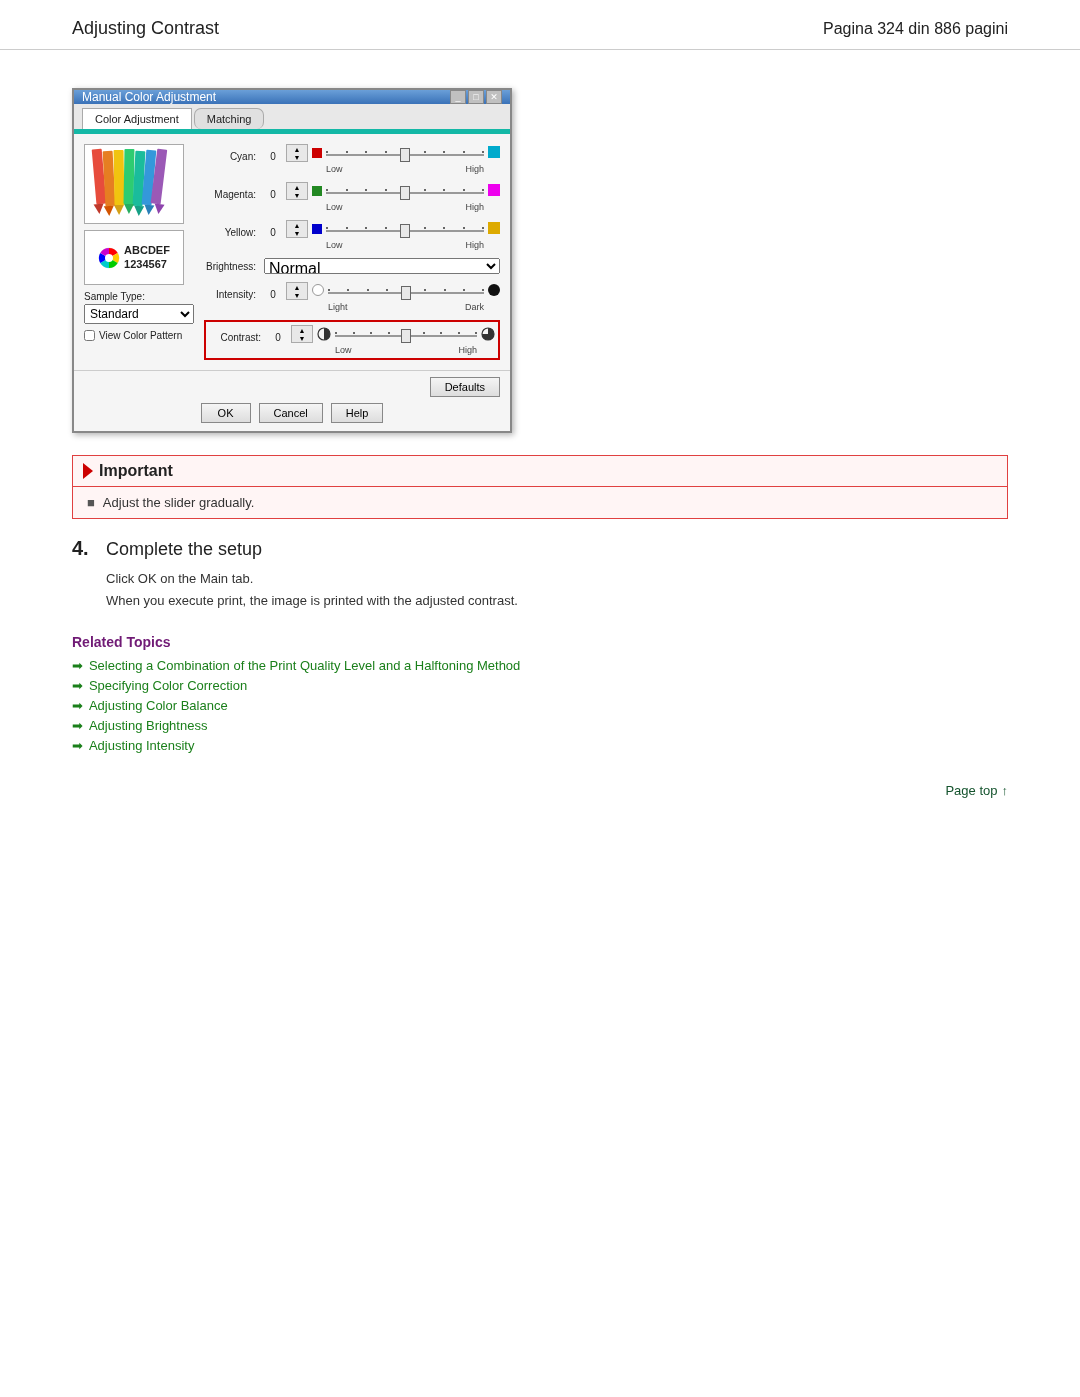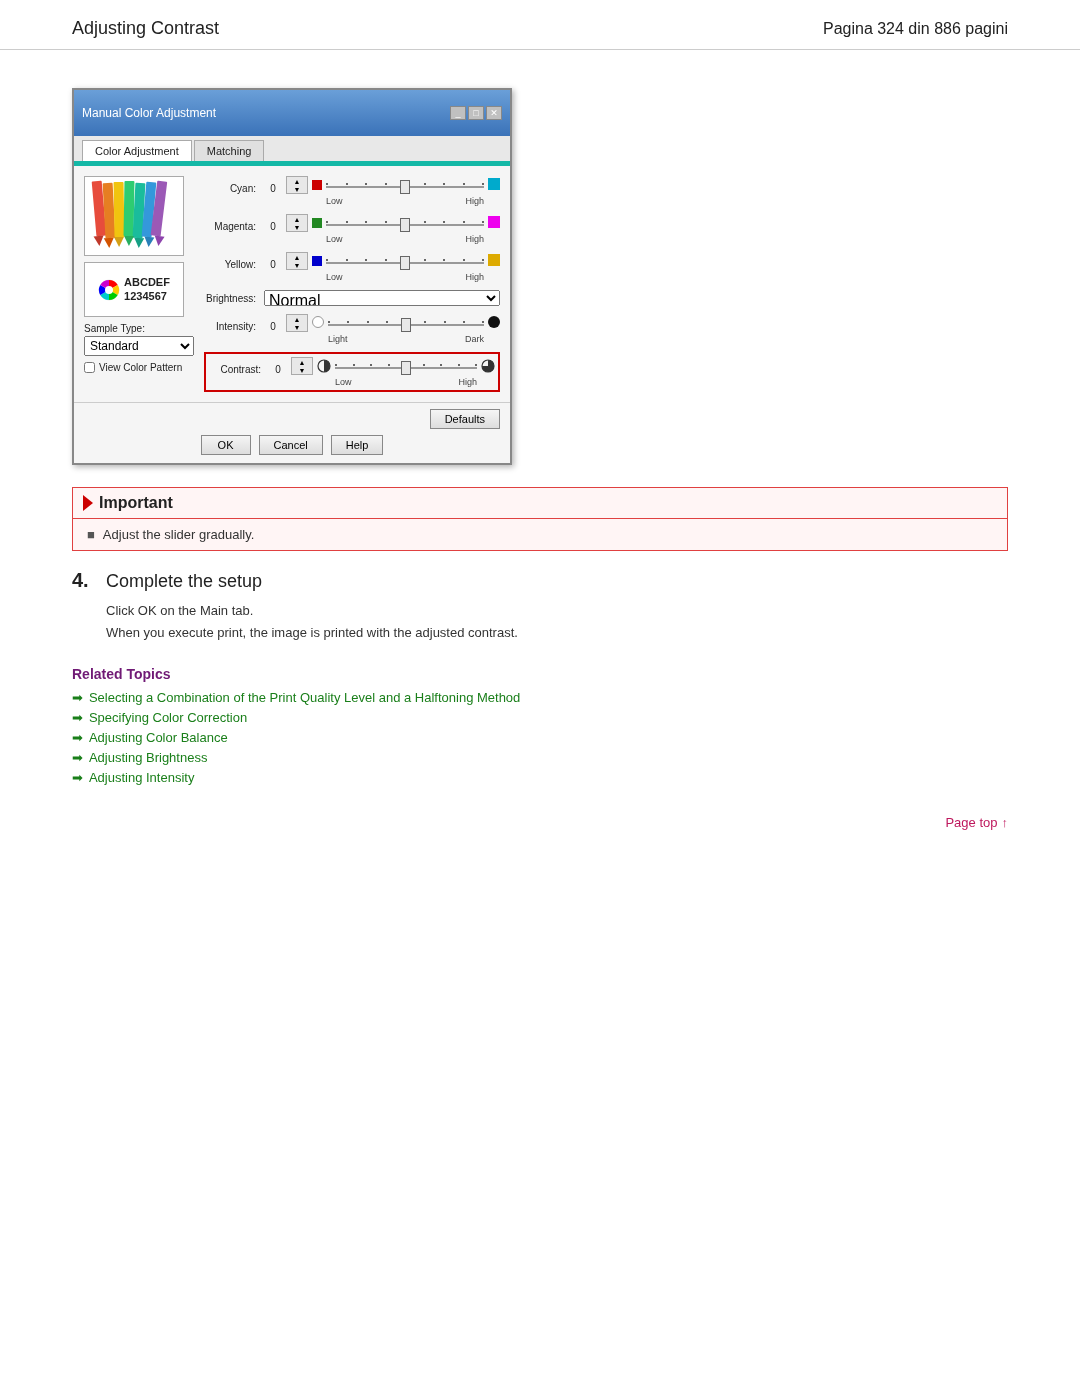--- a/index.html
+++ b/index.html
@@ -44,21 +44,21 @@
       border: 2px solid #888;
       background: #f0f0f0;
       width: 440px;
       box-shadow: 2px 2px 6px rgba(0,0,0,0.3);
       font-size: 12px;
     }
 
     .dialog-titlebar {
       background: linear-gradient(to bottom, #6a9fd8, #3a72b8);
       color: white;
-      padding: 16px 8px;
+      padding: 0 8px;
       font-size: 12px;
       display: flex;
       justify-content: space-between;
       align-items: center;
     }
 
     .titlebar-buttons {
       display: flex;
       gap: 2px;
     }
@@ -87,20 +87,21 @@
       border: 1px solid #aaa;
       border-bottom: none;
       background: #fff;
       font-size: 11px;
       cursor: pointer;
       margin-right: 2px;
     }
 
     .dialog-tab.inactive {
       background: #e0e0e0;
+      border-radius: 7px;
     }
 
     .dialog-body {
       padding: 10px;
       background: #f5f5f5;
     }
 
     .dialog-main-row {
       display: flex;
       gap: 10px;
@@ -453,21 +454,21 @@
     }
 
     
     .page-top-row {
       display: flex;
       justify-content: flex-end;
       margin-top: 30px;
     }
 
     .page-top-link {
-      color: #be185d;
+      color: #14532d;
       font-size: 13px;
       cursor: pointer;
       display: flex;
       align-items: center;
       gap: 4px;
       text-decoration: none;
     }
 
     
     .pencils-svg {

